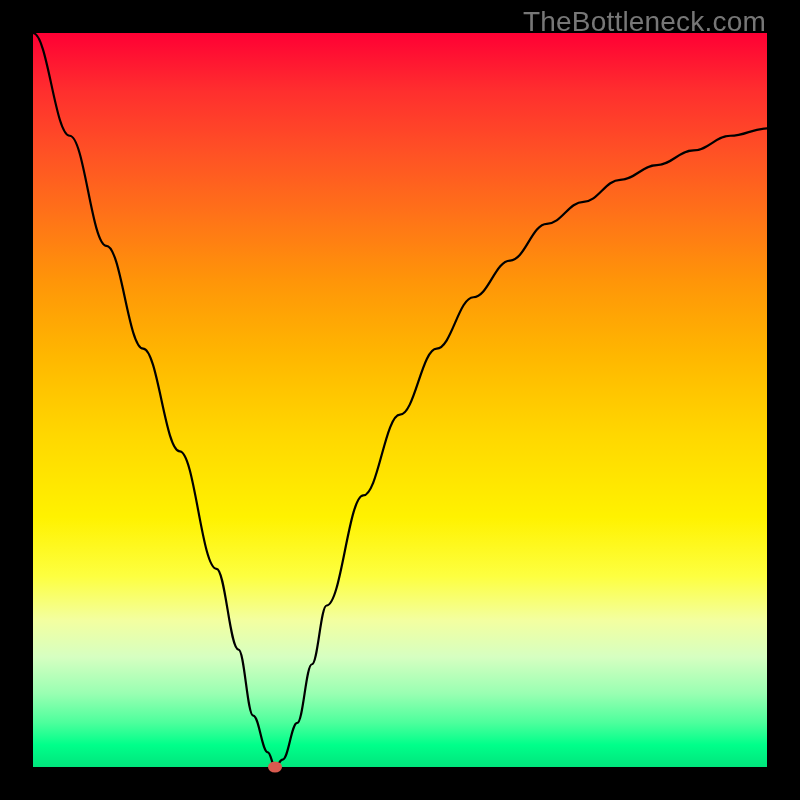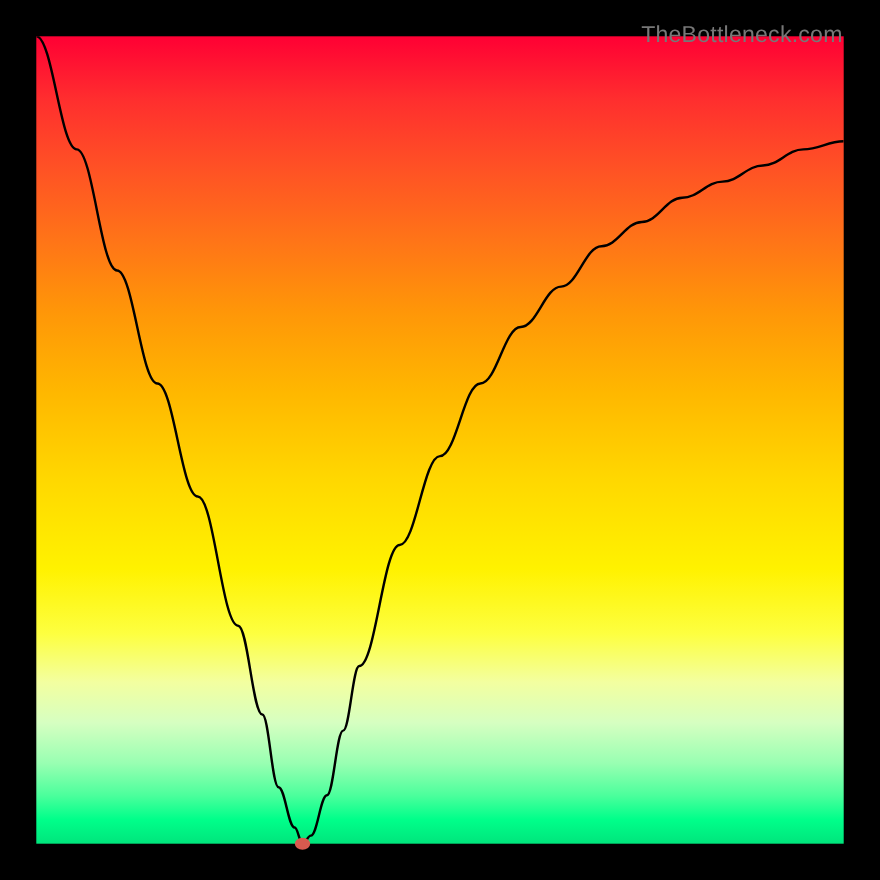--- a/index.html
+++ b/index.html
@@ -35,24 +35,24 @@
       #f3ffa0 80%,
       #d6ffc1 85%,
       #99ffb2 90%,
       #4cff9c 94%,
       #00ff8a 97%,
       #00e57c 100%
     );
   }
   .watermark {
     position: absolute;
-    top: 20px;
+    top: 6px;
     right: 34px;
     color: #777;
-    font-size: 21px;
+    font-size: 28px;
     letter-spacing: 0.2px;
     font-weight: 500;
   }
   svg.curve {
     position: absolute;
     left: 0;
     top: 0;
     width: 734px;
     height: 734px;
     pointer-events: none;

